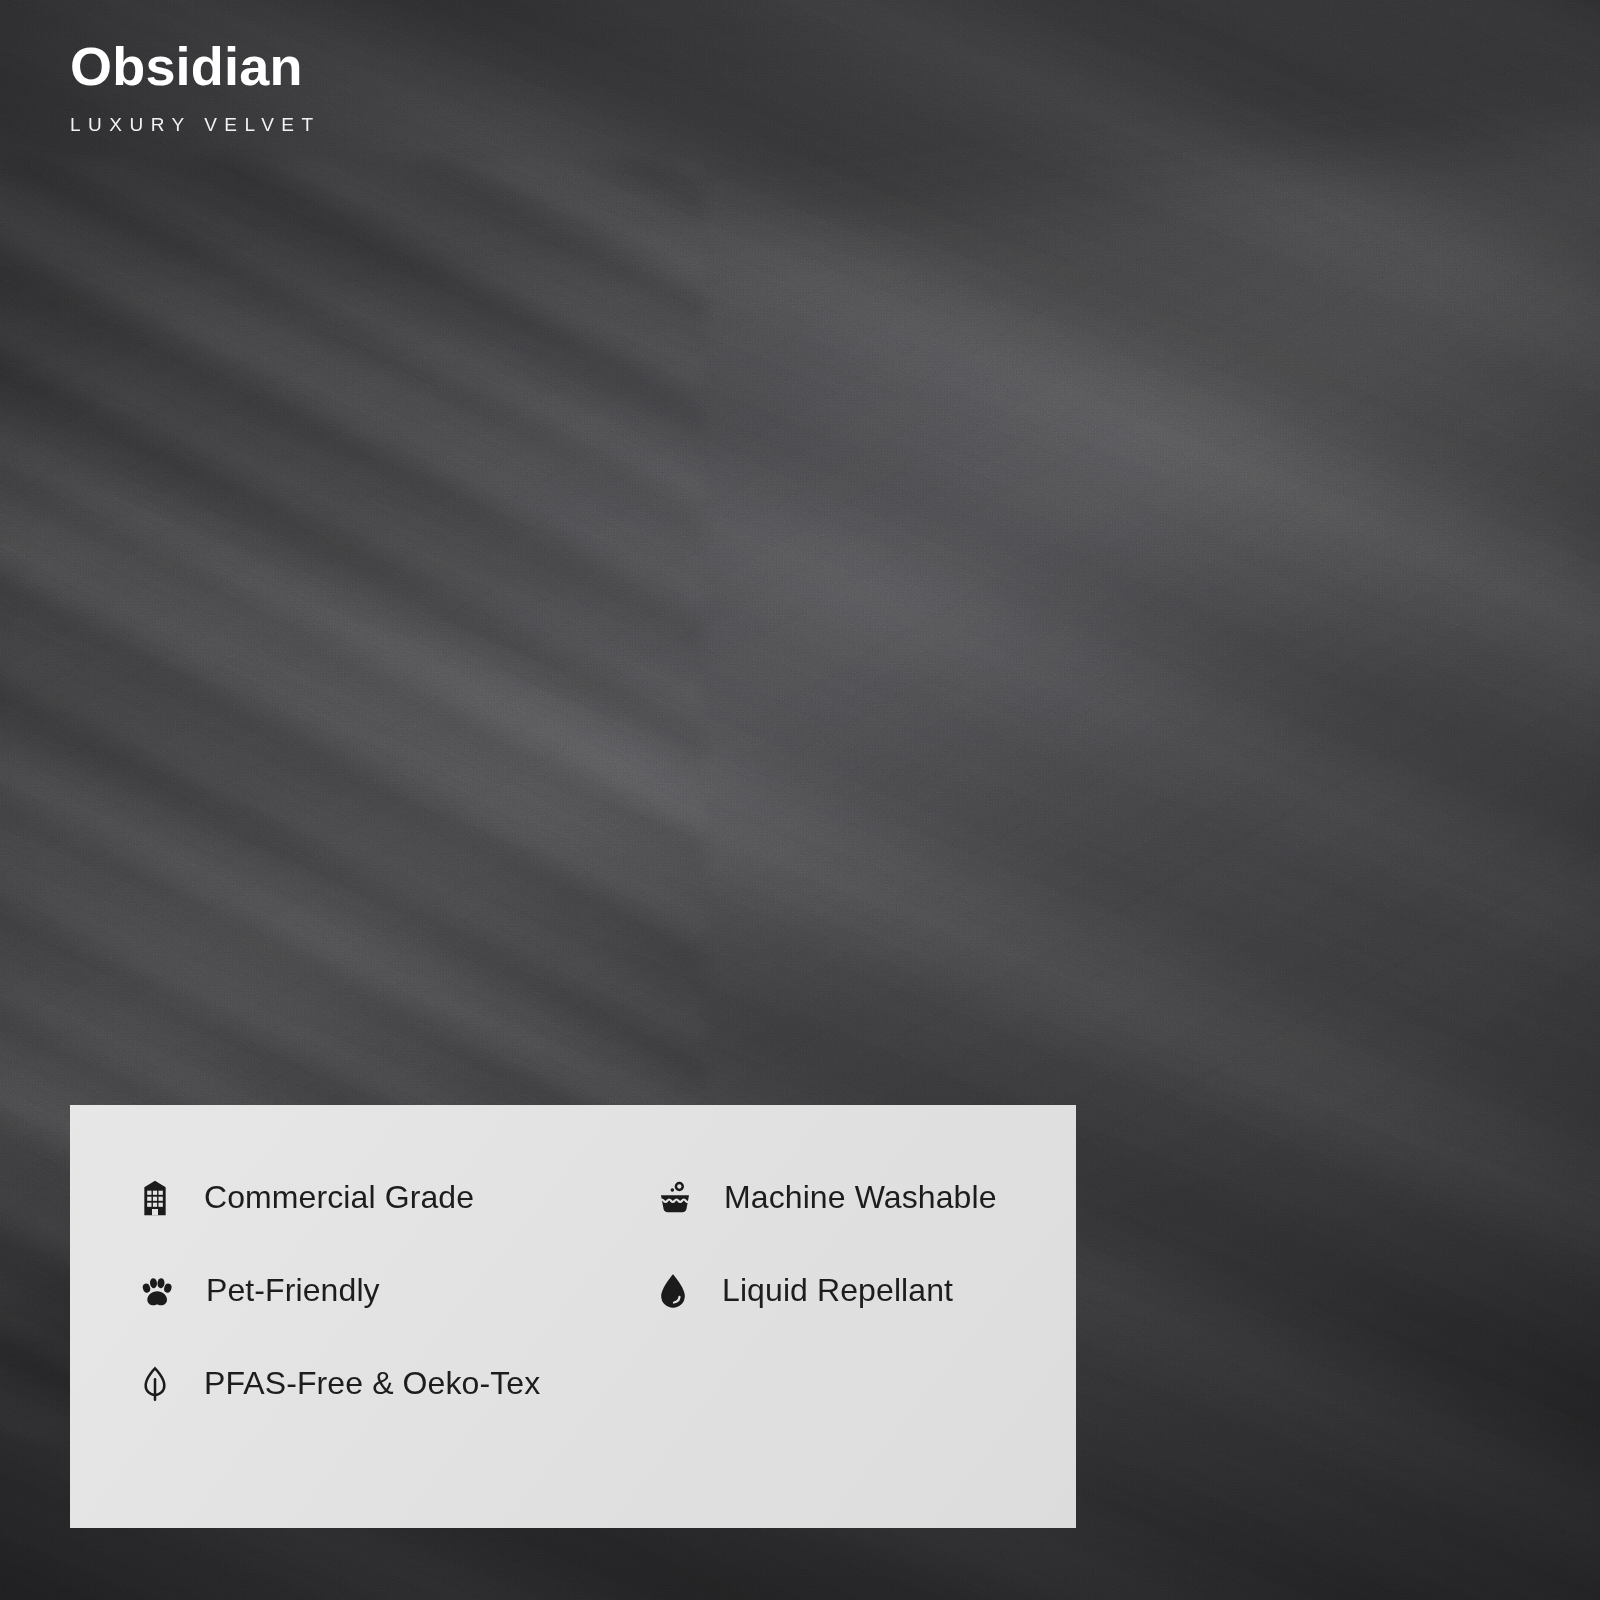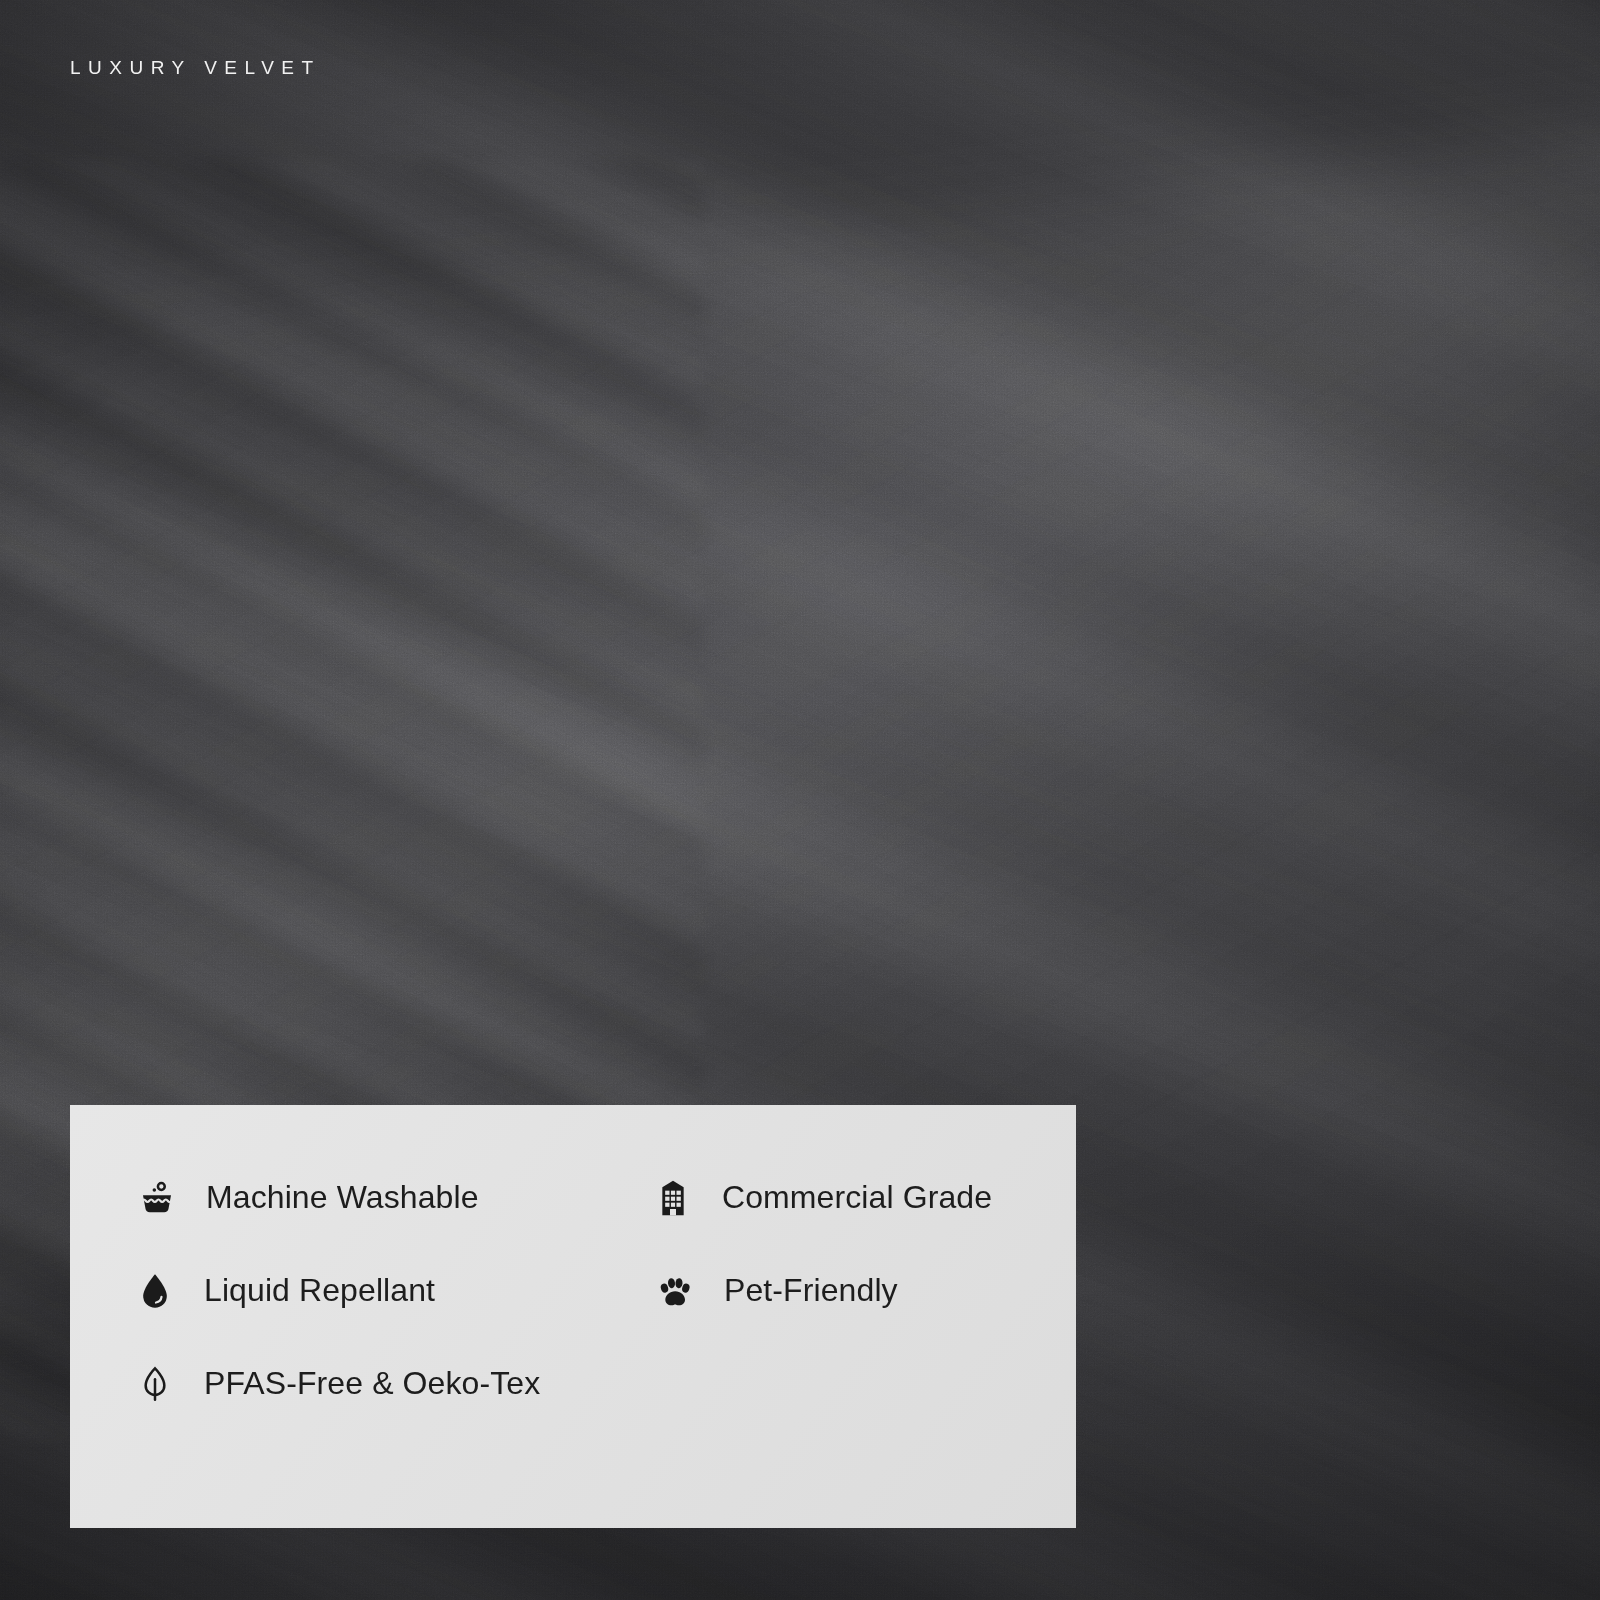--- a/index.html
+++ b/index.html
@@ -201,80 +201,81 @@
   <svg class="grain" xmlns="http://www.w3.org/2000/svg" width="1600" height="1600">
     <filter id="fabricNoise">
       <feTurbulence type="fractalNoise" baseFrequency="0.9" numOctaves="4" stitchTiles="stitch"></feTurbulence>
       <feColorMatrix type="saturate" values="0"></feColorMatrix>
     </filter>
     <rect width="1600" height="1600" filter="url(#fabricNoise)"></rect>
   </svg>
   <div class="vignette"></div>
 
   <div class="header">
+    <div class="product-title">Obsidian</div>
     <div class="product-subtitle">LUXURY VELVET</div>
   </div>
 
   <div class="feature-panel">
     <div class="feature-grid">
-
-      <div class="feature-item col-a">
-        <span class="feature-icon">
-          <svg width="40" height="40" viewBox="0 0 24 24" fill="currentColor" aria-hidden="true">
-            <circle cx="14.6" cy="5.1" r="2.05" fill="none" stroke="currentColor" stroke-width="1.5"></circle>
-            <circle cx="10.4" cy="7.2" r="1.05"></circle>
-            <path d="M3.6 10.3h16.8l-1.5 8.2a2.6 2.6 0 0 1-2.55 2.1H7.65a2.6 2.6 0 0 1-2.55-2.1L3.6 10.3z"></path>
-            <path d="M4.1 12.9c1.1 0 1.1 1.5 2.2 1.5s1.1-1.5 2.2-1.5 1.1 1.5 2.2 1.5 1.1-1.5 2.2-1.5 1.1 1.5 2.2 1.5 1.1-1.5 2.2-1.5 1.1 1.5 2.2 1.5" fill="none" stroke="#e4e4e4" stroke-width="1.3" stroke-linecap="round"></path>
-          </svg>
-        </span>
-        <span class="feature-label">Machine Washable</span>
-      </div>
 
       <div class="feature-item col-b">
         <span class="feature-icon">
           <svg width="40" height="40" viewBox="0 0 24 24" fill="currentColor" aria-hidden="true">
             <path d="M12 1.6 5.6 5.5v16.9h12.8V5.5L12 1.6z"></path>
             <rect x="7.3" y="7.6" width="2.6" height="2.5" fill="#e4e4e4"></rect>
             <rect x="10.75" y="7.6" width="2.5" height="2.5" fill="#e4e4e4"></rect>
             <rect x="14.1" y="7.6" width="2.6" height="2.5" fill="#e4e4e4"></rect>
             <rect x="7.3" y="11.2" width="2.6" height="2.5" fill="#e4e4e4"></rect>
             <rect x="10.75" y="11.2" width="2.5" height="2.5" fill="#e4e4e4"></rect>
             <rect x="14.1" y="11.2" width="2.6" height="2.5" fill="#e4e4e4"></rect>
             <rect x="7.3" y="14.8" width="2.6" height="2.5" fill="#e4e4e4"></rect>
             <rect x="10.75" y="14.8" width="2.5" height="2.5" fill="#e4e4e4"></rect>
             <rect x="14.1" y="14.8" width="2.6" height="2.5" fill="#e4e4e4"></rect>
             <rect x="10.2" y="18.6" width="3.6" height="3.8" fill="#e4e4e4"></rect>
           </svg>
         </span>
         <span class="feature-label">Commercial Grade</span>
       </div>
 
-      <div class="feature-item col-b">
-        <span class="feature-icon">
-          <svg width="40" height="40" viewBox="0 0 24 24" fill="currentColor" aria-hidden="true">
-            <path d="M12 1.9c0 0-7.1 8.15-7.1 13.05A7.1 7.1 0 0 0 12 22.05a7.1 7.1 0 0 0 7.1-7.1C19.1 10.05 12 1.9 12 1.9z"></path>
-            <path d="M15.9 15.55a3.9 3.9 0 0 1-3.3 3.35" fill="none" stroke="#e4e4e4" stroke-width="1.35" stroke-linecap="round"></path>
-          </svg>
-        </span>
-        <span class="feature-label">Liquid Repellant</span>
+      <div class="feature-item col-a">
+        <span class="feature-icon">
+          <svg width="40" height="40" viewBox="0 0 24 24" fill="currentColor" aria-hidden="true">
+            <circle cx="14.6" cy="5.1" r="2.05" fill="none" stroke="currentColor" stroke-width="1.5"></circle>
+            <circle cx="10.4" cy="7.2" r="1.05"></circle>
+            <path d="M3.6 10.3h16.8l-1.5 8.2a2.6 2.6 0 0 1-2.55 2.1H7.65a2.6 2.6 0 0 1-2.55-2.1L3.6 10.3z"></path>
+            <path d="M4.1 12.9c1.1 0 1.1 1.5 2.2 1.5s1.1-1.5 2.2-1.5 1.1 1.5 2.2 1.5 1.1-1.5 2.2-1.5 1.1 1.5 2.2 1.5 1.1-1.5 2.2-1.5 1.1 1.5 2.2 1.5" fill="none" stroke="#e4e4e4" stroke-width="1.3" stroke-linecap="round"></path>
+          </svg>
+        </span>
+        <span class="feature-label">Machine Washable</span>
       </div>
 
       <div class="feature-item col-a">
         <span class="feature-icon">
           <svg width="40" height="40" viewBox="0 0 24 24" fill="currentColor" aria-hidden="true">
             <ellipse cx="5.7" cy="10.3" rx="2.15" ry="2.75" transform="rotate(-18 5.7 10.3)"></ellipse>
             <ellipse cx="9.9" cy="7.3" rx="2.1" ry="3.0" transform="rotate(-7 9.9 7.3)"></ellipse>
             <ellipse cx="14.4" cy="7.3" rx="2.1" ry="3.0" transform="rotate(7 14.4 7.3)"></ellipse>
             <ellipse cx="18.5" cy="10.3" rx="2.15" ry="2.75" transform="rotate(18 18.5 10.3)"></ellipse>
             <path d="M12.1 12.2c3.15 0 5.9 2.45 5.9 5.1 0 2.1-1.65 3.3-3.6 3.3-1.25 0-1.7-.45-2.3-.45s-1.05.45-2.3.45c-1.95 0-3.6-1.2-3.6-3.3 0-2.65 2.75-5.1 5.9-5.1z"></path>
           </svg>
         </span>
         <span class="feature-label">Pet-Friendly</span>
       </div>
 
+      <div class="feature-item col-b">
+        <span class="feature-icon">
+          <svg width="40" height="40" viewBox="0 0 24 24" fill="currentColor" aria-hidden="true">
+            <path d="M12 1.9c0 0-7.1 8.15-7.1 13.05A7.1 7.1 0 0 0 12 22.05a7.1 7.1 0 0 0 7.1-7.1C19.1 10.05 12 1.9 12 1.9z"></path>
+            <path d="M15.9 15.55a3.9 3.9 0 0 1-3.3 3.35" fill="none" stroke="#e4e4e4" stroke-width="1.35" stroke-linecap="round"></path>
+          </svg>
+        </span>
+        <span class="feature-label">Liquid Repellant</span>
+      </div>
+
 
       <div class="feature-item col-b">
         <span class="feature-icon">
           <svg width="40" height="40" viewBox="0 0 24 24" fill="none" stroke="currentColor" stroke-width="1.5" aria-hidden="true">
             <path d="M12 2.6c0 0 5.6 5.5 5.6 10.35A5.6 5.6 0 0 1 12 18.6a5.6 5.6 0 0 1-5.6-5.65C6.4 8.1 12 2.6 12 2.6z"></path>
             <path d="M12 9.2v12.2" stroke-linecap="round"></path>
           </svg>
         </span>
         <span class="feature-label">PFAS-Free &amp; Oeko-Tex</span>
       </div>

